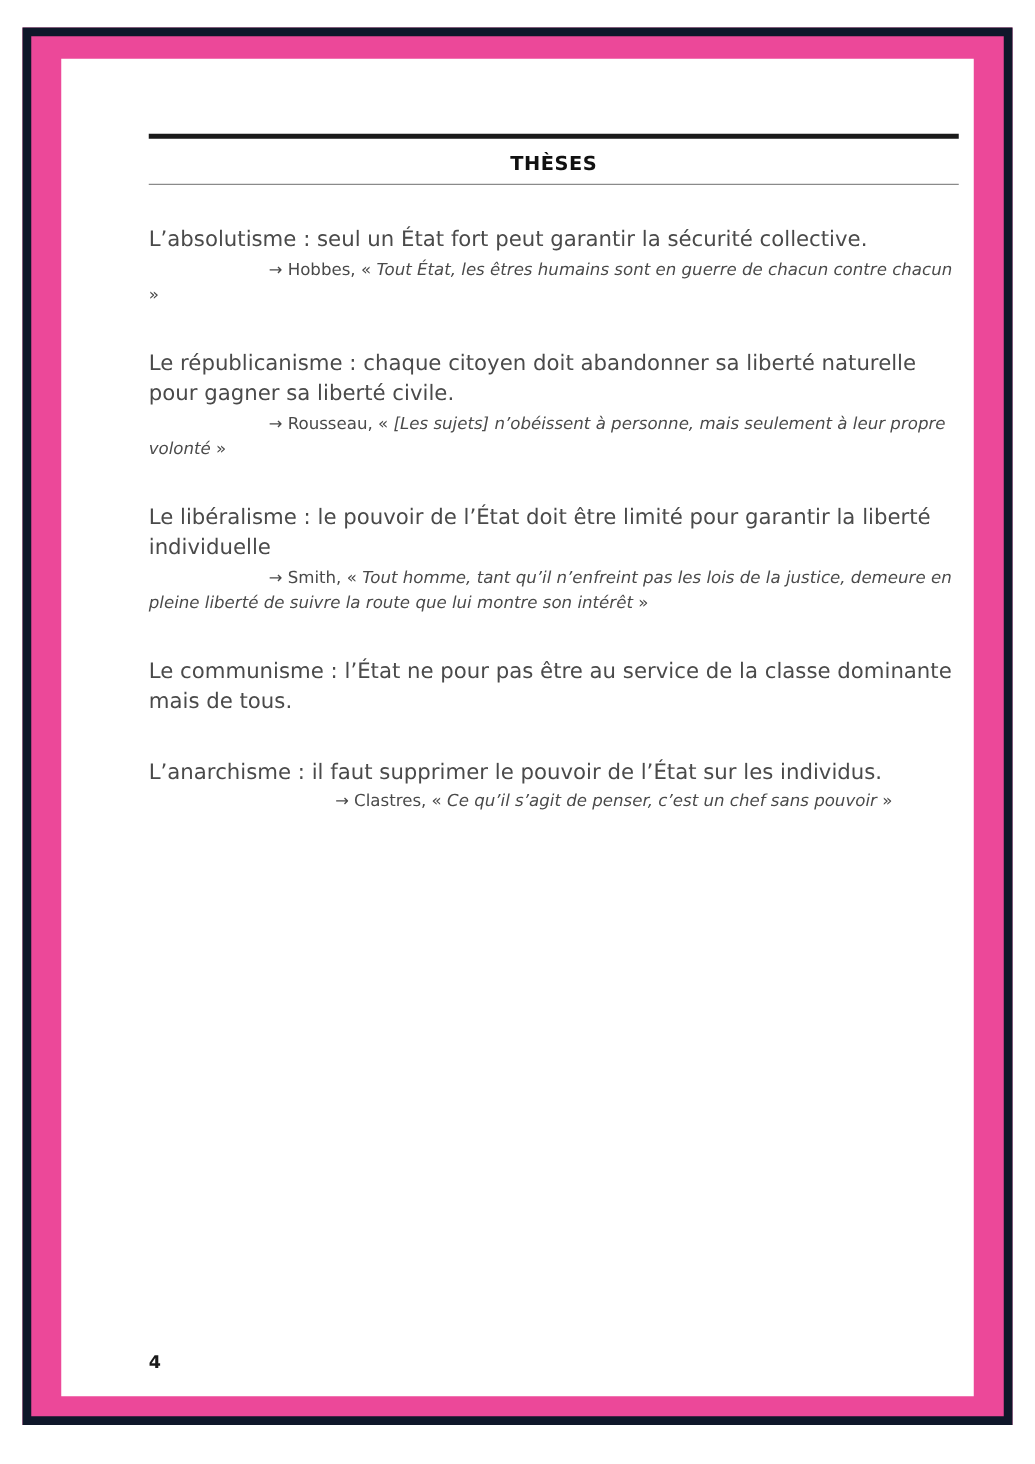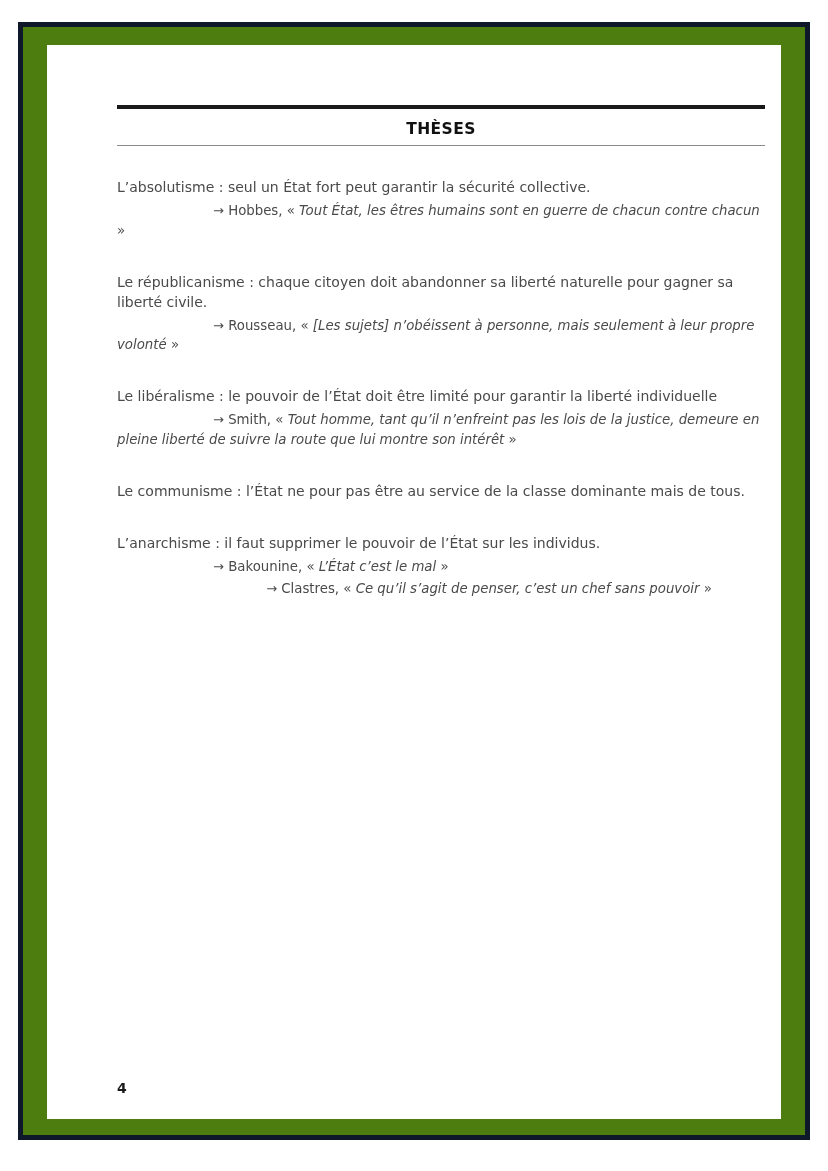--- a/index.html
+++ b/index.html
@@ -14,22 +14,22 @@
     overflow: hidden;
   }
 
   .page-frame {
     position: absolute;
     left: 18px;
     top: 22px;
     width: 792px;
     height: 1118px;
     box-sizing: border-box;
-    border: 5px solid #0f172a;
-    background: #4d7c0f;
+    border: 7px solid #0f172a;
+    background: #ec4899;
   }
 
   .page-inner {
     position: absolute;
     left: 24px;
     top: 18px;
     right: 24px;
     bottom: 16px;
     background: #ffffff;
   }
@@ -60,21 +60,21 @@
     height: 1px;
     background: #8a8a8a;
     width: 100%;
   }
 
   .block {
     margin-top: 17px;
   }
 
   .thesis-line {
-    font-size: 14px;
+    font-size: 17px;
     color: #4a4a4a;
     line-height: 1.42;
     margin-top: 32px;
   }
 
   .quote-line {
     font-size: 13.3px;
     color: #4a4a4a;
     line-height: 1.5;
     margin-top: 3px;
@@ -147,27 +147,20 @@
           <span>»</span>
         </div>
       </div>
 
       <div class="block">
         <div class="thesis-line">Le communisme : l’État ne pour pas être au service de la classe dominante mais de tous.</div>
       </div>
 
       <div class="block">
         <div class="thesis-line">L’anarchisme : il faut supprimer le pouvoir de l’État sur les individus.</div>
-        <div class="quote-line">
-          <span class="arrow">→</span>
-          <span>Bakounine,</span>
-          <span>«</span>
-          <span class="qt">L’État c’est le mal</span>
-          <span>»</span>
-        </div>
         <div class="quote-line second">
           <span class="arrow">→</span>
           <span>Clastres,</span>
           <span>«</span>
           <span class="qt">Ce qu’il s’agit de penser, c’est un chef sans pouvoir</span>
           <span>»</span>
         </div>
       </div>
 
     </div>

